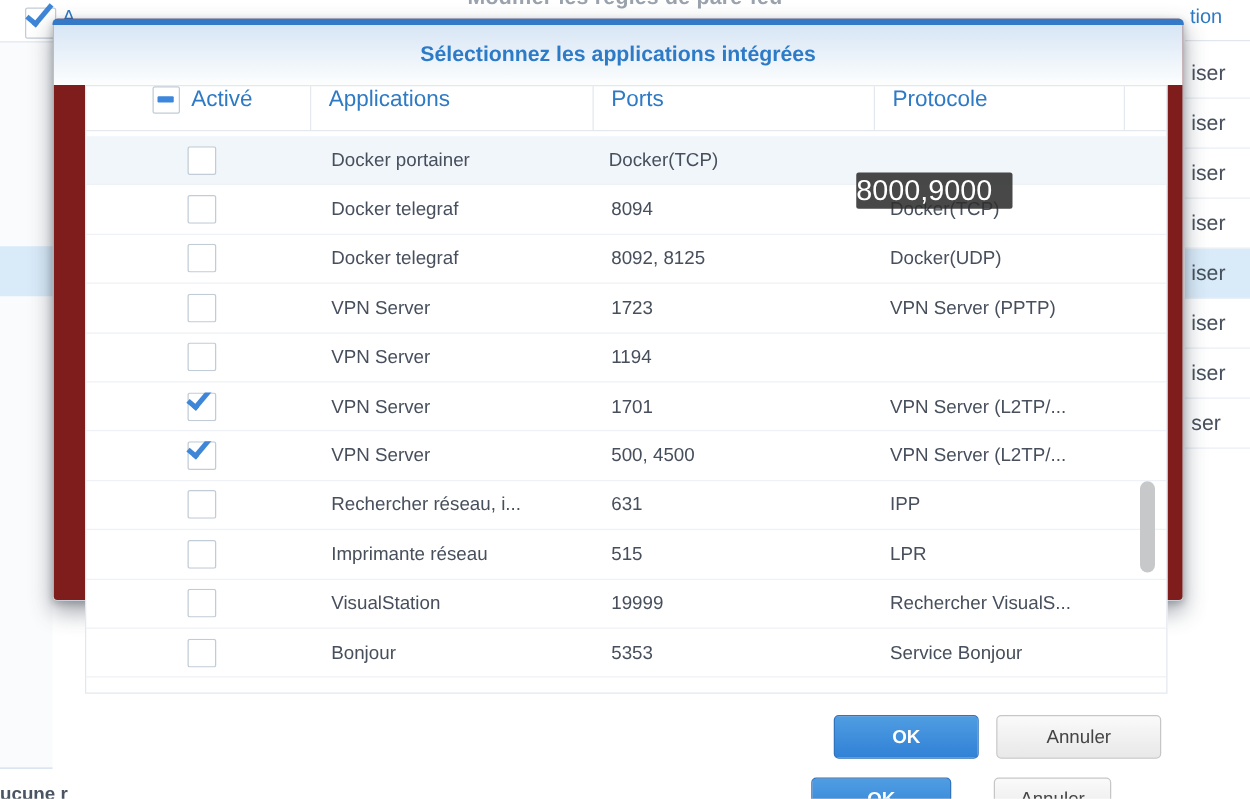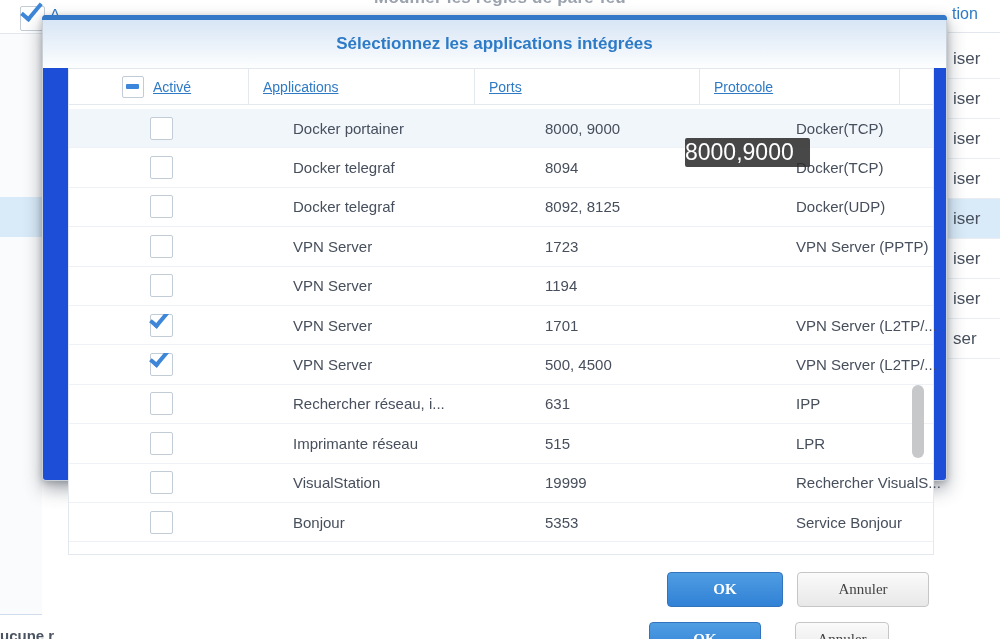--- a/index.html
+++ b/index.html
@@ -21,41 +21,41 @@
   .bg-col-frag-right { position:absolute; left:4px; top:5px; font-size:16px; color:#2e7ac5; }
   .bg-right-hline { position:absolute; left:0; top:32px; width:52px; height:1px; background:#e2e7ed; }
   .bg-rows { position:absolute; left:0; top:39px; width:52px; }
   .bg-row { height:40px; line-height:40px; padding-left:5px; font-size:17px; color:#47505c; border-bottom:1px solid #eaeef3; white-space:nowrap; }
   .bg-row.hl { background:#d9ebf9; }
   .bg-status { position:absolute; left:0px; top:627px; font-size:15px; font-weight:600; color:#4a5462; white-space:nowrap; }
   .bg-ok { position:absolute; left:649px; top:622px; width:112px; height:34px; }
   .bg-cancel { position:absolute; left:795px; top:622px; width:94px; height:34px; }
 
   
-  .btn { display:inline-block; font-family:Liberation Serif, serif; font-size:15px; text-align:center;
+  .btn { display:inline-block; font-family:Liberation Sans, sans-serif; font-size:15px; text-align:center;
          border:1px solid #c6c6c6; border-radius:4px; background:linear-gradient(#fafafa,#e8e8e8); color:#444; cursor:pointer; }
   .btn-primary { background:linear-gradient(#4f9de2,#3181d6); border-color:#3173bd; color:#fff; font-weight:600; }
 
   
-  .dialog { position:absolute; left:42px; top:15px; width:905px; height:466px; background:#1d4ed8;
+  .dialog { position:absolute; left:42px; top:15px; width:905px; height:466px; background:#7f1d1d;
             border:1px solid #c9d0d8; border-top:none; border-radius:4px; z-index:10;
             box-shadow:0 8px 18px rgba(50,60,75,.45), 0 2px 6px rgba(0,0,0,.2); }
   .dialog-topbar { position:absolute; left:-1px; top:0; width:905px; height:5px; background:#3379c7; border-radius:4px 4px 0 0; }
   .dialog-header { position:absolute; left:0; top:5px; width:903px; height:48px; background:linear-gradient(#d7e5f5, #fdfefe);
                    display:flex; align-items:center; justify-content:center; }
   .dialog-title { font-size:17px; font-weight:bold; color:#2d7bc7; }
 
   .table { position:absolute; left:25px; top:53px; width:866px; height:487px; border:1px solid #e3e8ee; background:#fff; }
   .thead { display:grid; grid-template-columns:180px 226px 225px 200px auto; height:36px; border-bottom:1px solid #e4e9ef; }
-  .th { display:flex; align-items:center; font-size:14px; color:#2e7ac5; border-right:1px solid #e4e9ef; padding-left:14px; cursor:pointer;text-decoration:underline; }
+  .th { display:flex; font-size:18px; color:#2e7ac5; border-right:1px solid #e4e9ef; padding-left:14px; cursor:pointer; }
   .th.th-spacer { border-right:none; padding:0; }
   .th.th-enabled { padding-left:0; }
   .th-label { margin-left:9px; }
   .tbody { margin-top:4px; }
-  .tr { display:grid; grid-template-columns:180px 226px 225px 200px auto; height:39.4px; border-bottom:1px solid #eef1f5; align-items:center;gap:28px; }
+  .tr { display:grid; grid-template-columns:180px 226px 225px 200px auto; height:39.4px; border-bottom:1px solid #eef1f5; align-items:center; }
   .tr.highlight { background:#f1f6fb; }
   .td { font-size:15px; color:#474f5c; white-space:nowrap; overflow:hidden; }
   .td-cb { padding-left:81px; }
   .td-app { padding-left:16px; }
   .td-ports { padding-left:14px; }
   .td-proto { padding-left:12px; }
 
   .cb { position:relative; display:inline-block; width:23px; height:23px; background:#fff; border:1px solid #c2ccd6; border-radius:2px; vertical-align:middle; cursor:pointer; }
   .cb .check { display:none; position:absolute; left:4px; top:-9px; width:10px; height:22px; border-right:4px solid #3e86d8; border-bottom:4px solid #3e86d8; transform:rotate(40deg); }
   .tr.checked .cb .check { display:block; }
@@ -124,21 +124,20 @@
         <div class="th">Ports</div>
         <div class="th">Protocole</div>
         <div class="th th-spacer"></div>
       </div>
       <div class="tbody" id="tbody">
           <div class="tr highlight">
     <div class="td td-cb">
       <span class="cb"></span>
     </div>
     <div class="td td-app">Docker portainer</div>
-    <div class="td td-ports">8000, 9000</div>
     <div class="td td-proto">Docker(TCP)</div>
   </div>
           <div class="tr">
     <div class="td td-cb">
       <span class="cb"></span>
     </div>
     <div class="td td-app">Docker telegraf</div>
     <div class="td td-ports">8094</div>
     <div class="td td-proto">Docker(TCP)</div>
   </div>

